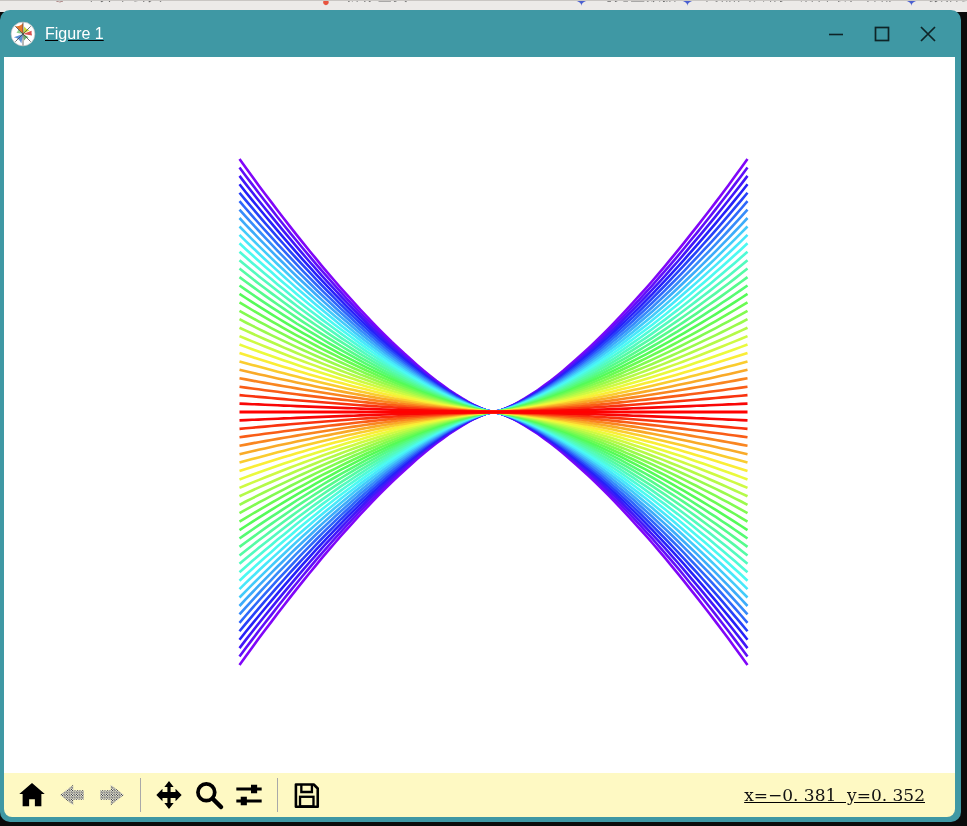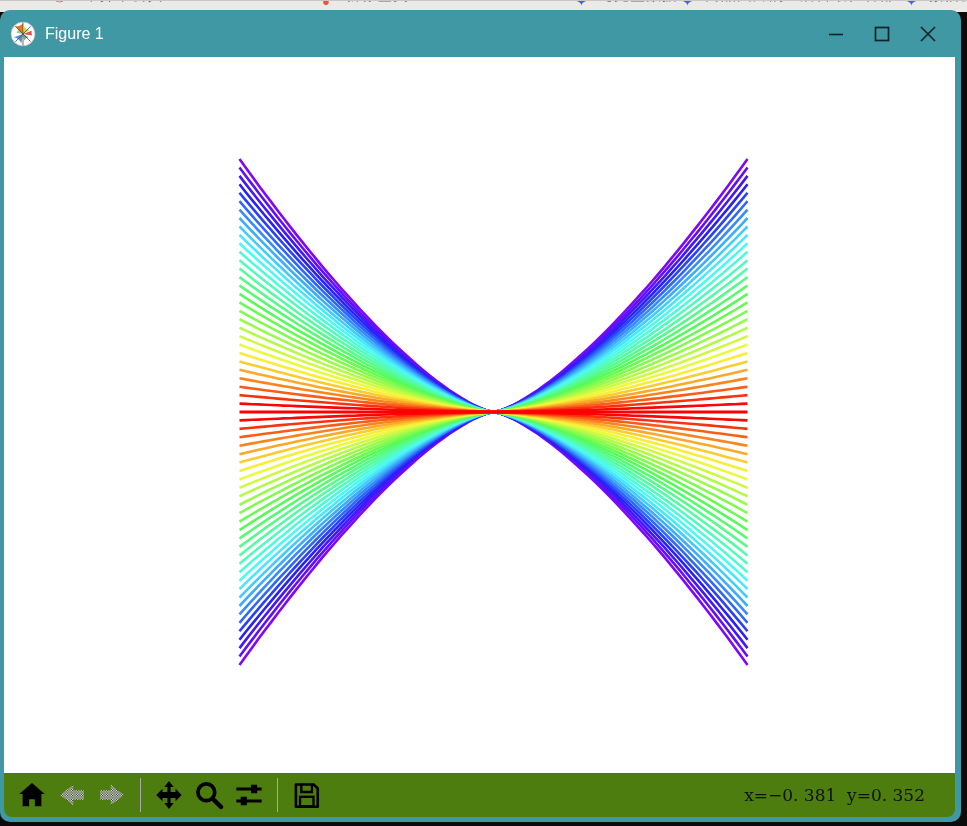--- a/index.html
+++ b/index.html
@@ -14,42 +14,42 @@
   }
   .desktop-strip .frag{
     position:absolute;top:-15px;font-size:15px;letter-spacing:1px;white-space:nowrap;
   }
   .desktop-strip .fragicon{position:absolute;top:-7px;font-size:13px;}
   .side-dash{position:absolute;border-radius:1px;}
   
   .app-window{
     position:absolute;left:0;top:10px;width:961px;height:812px;
     background:#3f98a4;border-radius:10px;
-    display:flex;flex-direction:column;
+    display:flex;flex-direction:column;text-decoration:underline;
   }
   .titlebar{
     height:47px;display:flex;align-items:center;padding-left:10px;flex:0 0 auto;
   }
   .titlebar .app-icon{width:26px;height:26px;flex:0 0 auto;}
   .titlebar .title-text{
     color:#ffffff;font-size:16px;margin-left:9px;flex:1 1 auto;
   }
   .win-btn{
     width:46px;height:40px;display:flex;align-items:center;justify-content:center;
     background:transparent;border:none;padding:0;cursor:default;
   }
   .win-btn.close{margin-right:10px;}
   .content{
     flex:1 1 auto;margin:0 6px 5px 4px;display:flex;flex-direction:column;
     border-radius:0 0 8px 8px;overflow:hidden;
   }
   .canvas{flex:1 1 auto;background:#ffffff;position:relative;}
   .canvas svg{position:absolute;left:0;top:0;}
   .mpl-toolbar{
-    flex:0 0 44px;background:#4d7c0f;display:flex;align-items:center;
+    flex:0 0 44px;background:#fef9c3;display:flex;align-items:center;
     padding:0 8px 0 8px;
   }
   .tb-btn{
     width:36px;height:38px;display:flex;align-items:center;justify-content:center;
     background:transparent;border:none;padding:0;margin:0 2px;cursor:default;
   }
   .tb-sep{width:1px;height:34px;background:#a9a9a9;margin:0 8px;}
   .status-text{
     margin-left:auto;padding-right:22px;font-family:"DejaVu Serif","Liberation Serif",serif;
     font-size:17px;color:#111;white-space:pre;

